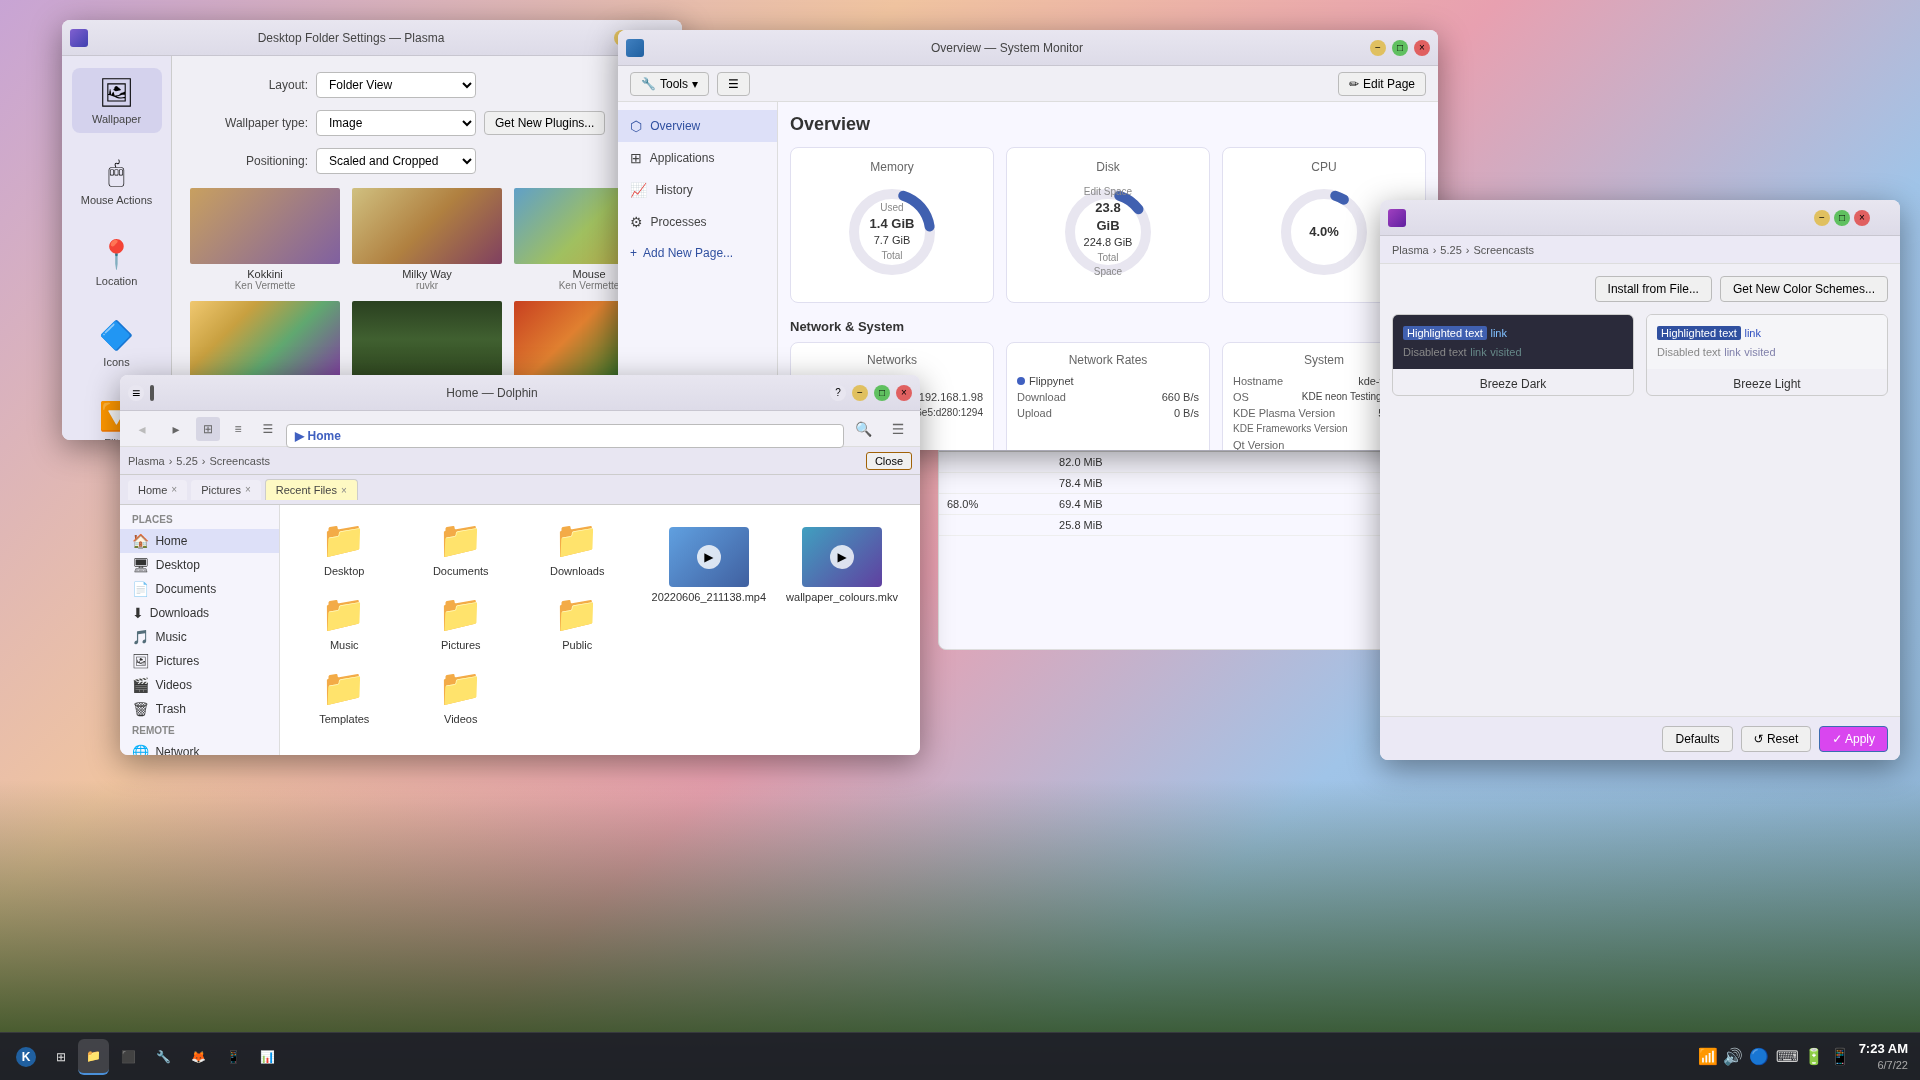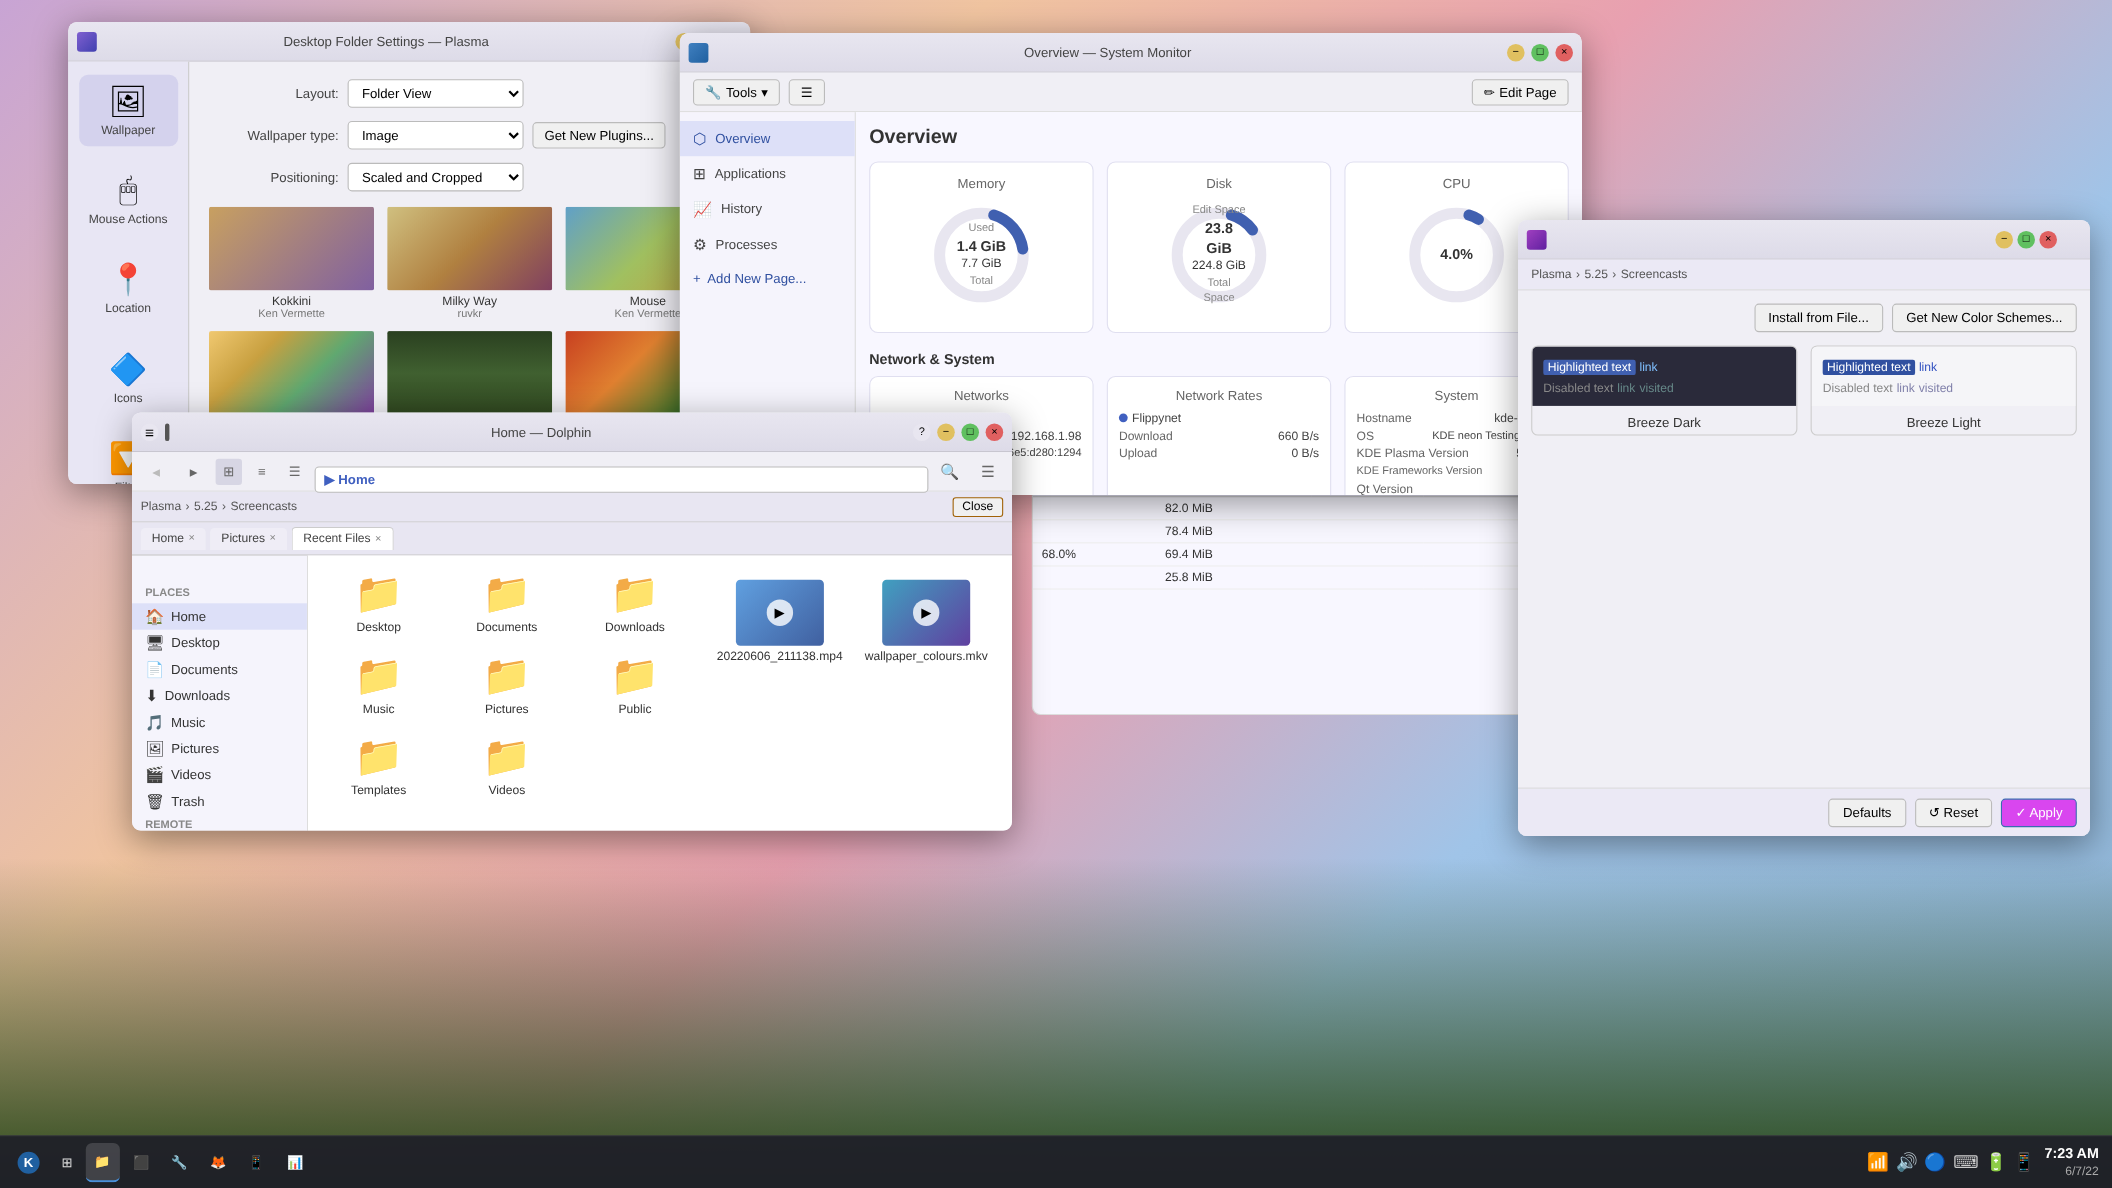--- a/index.html
+++ b/index.html
@@ -423,34 +423,34 @@
     .dolphin-tab {
       padding: 4px 10px;
       font-size: 11px;
       border-radius: 4px 4px 0 0;
       cursor: pointer;
       display: flex; align-items: center; gap: 4px;
       color: #444;
       background: rgba(255,255,255,0.3);
     }
     .dolphin-tab.active {
-      background: #ffffff;
+      background: #fef9c3;
       border: 1px solid #ccc;
       border-bottom: none;
     }
     .dolphin-tab-close { font-size: 10px; color: #888; cursor: pointer; }
     .dolphin-content {
       display: flex;
       height: calc(100% - 102px);
     }
     .dolphin-sidebar {
       width: 160px;
       background: #f5f4fc;
       border-right: 1px solid #ddd;
-      padding: 24px 0;
+      padding: 5px 0;
       overflow-y: auto;
     }
     .dolphin-section-label {
       padding: 4px 12px;
       font-size: 10px;
       color: #888;
       font-weight: bold;
       text-transform: uppercase;
     }
     .dolphin-place-item {

